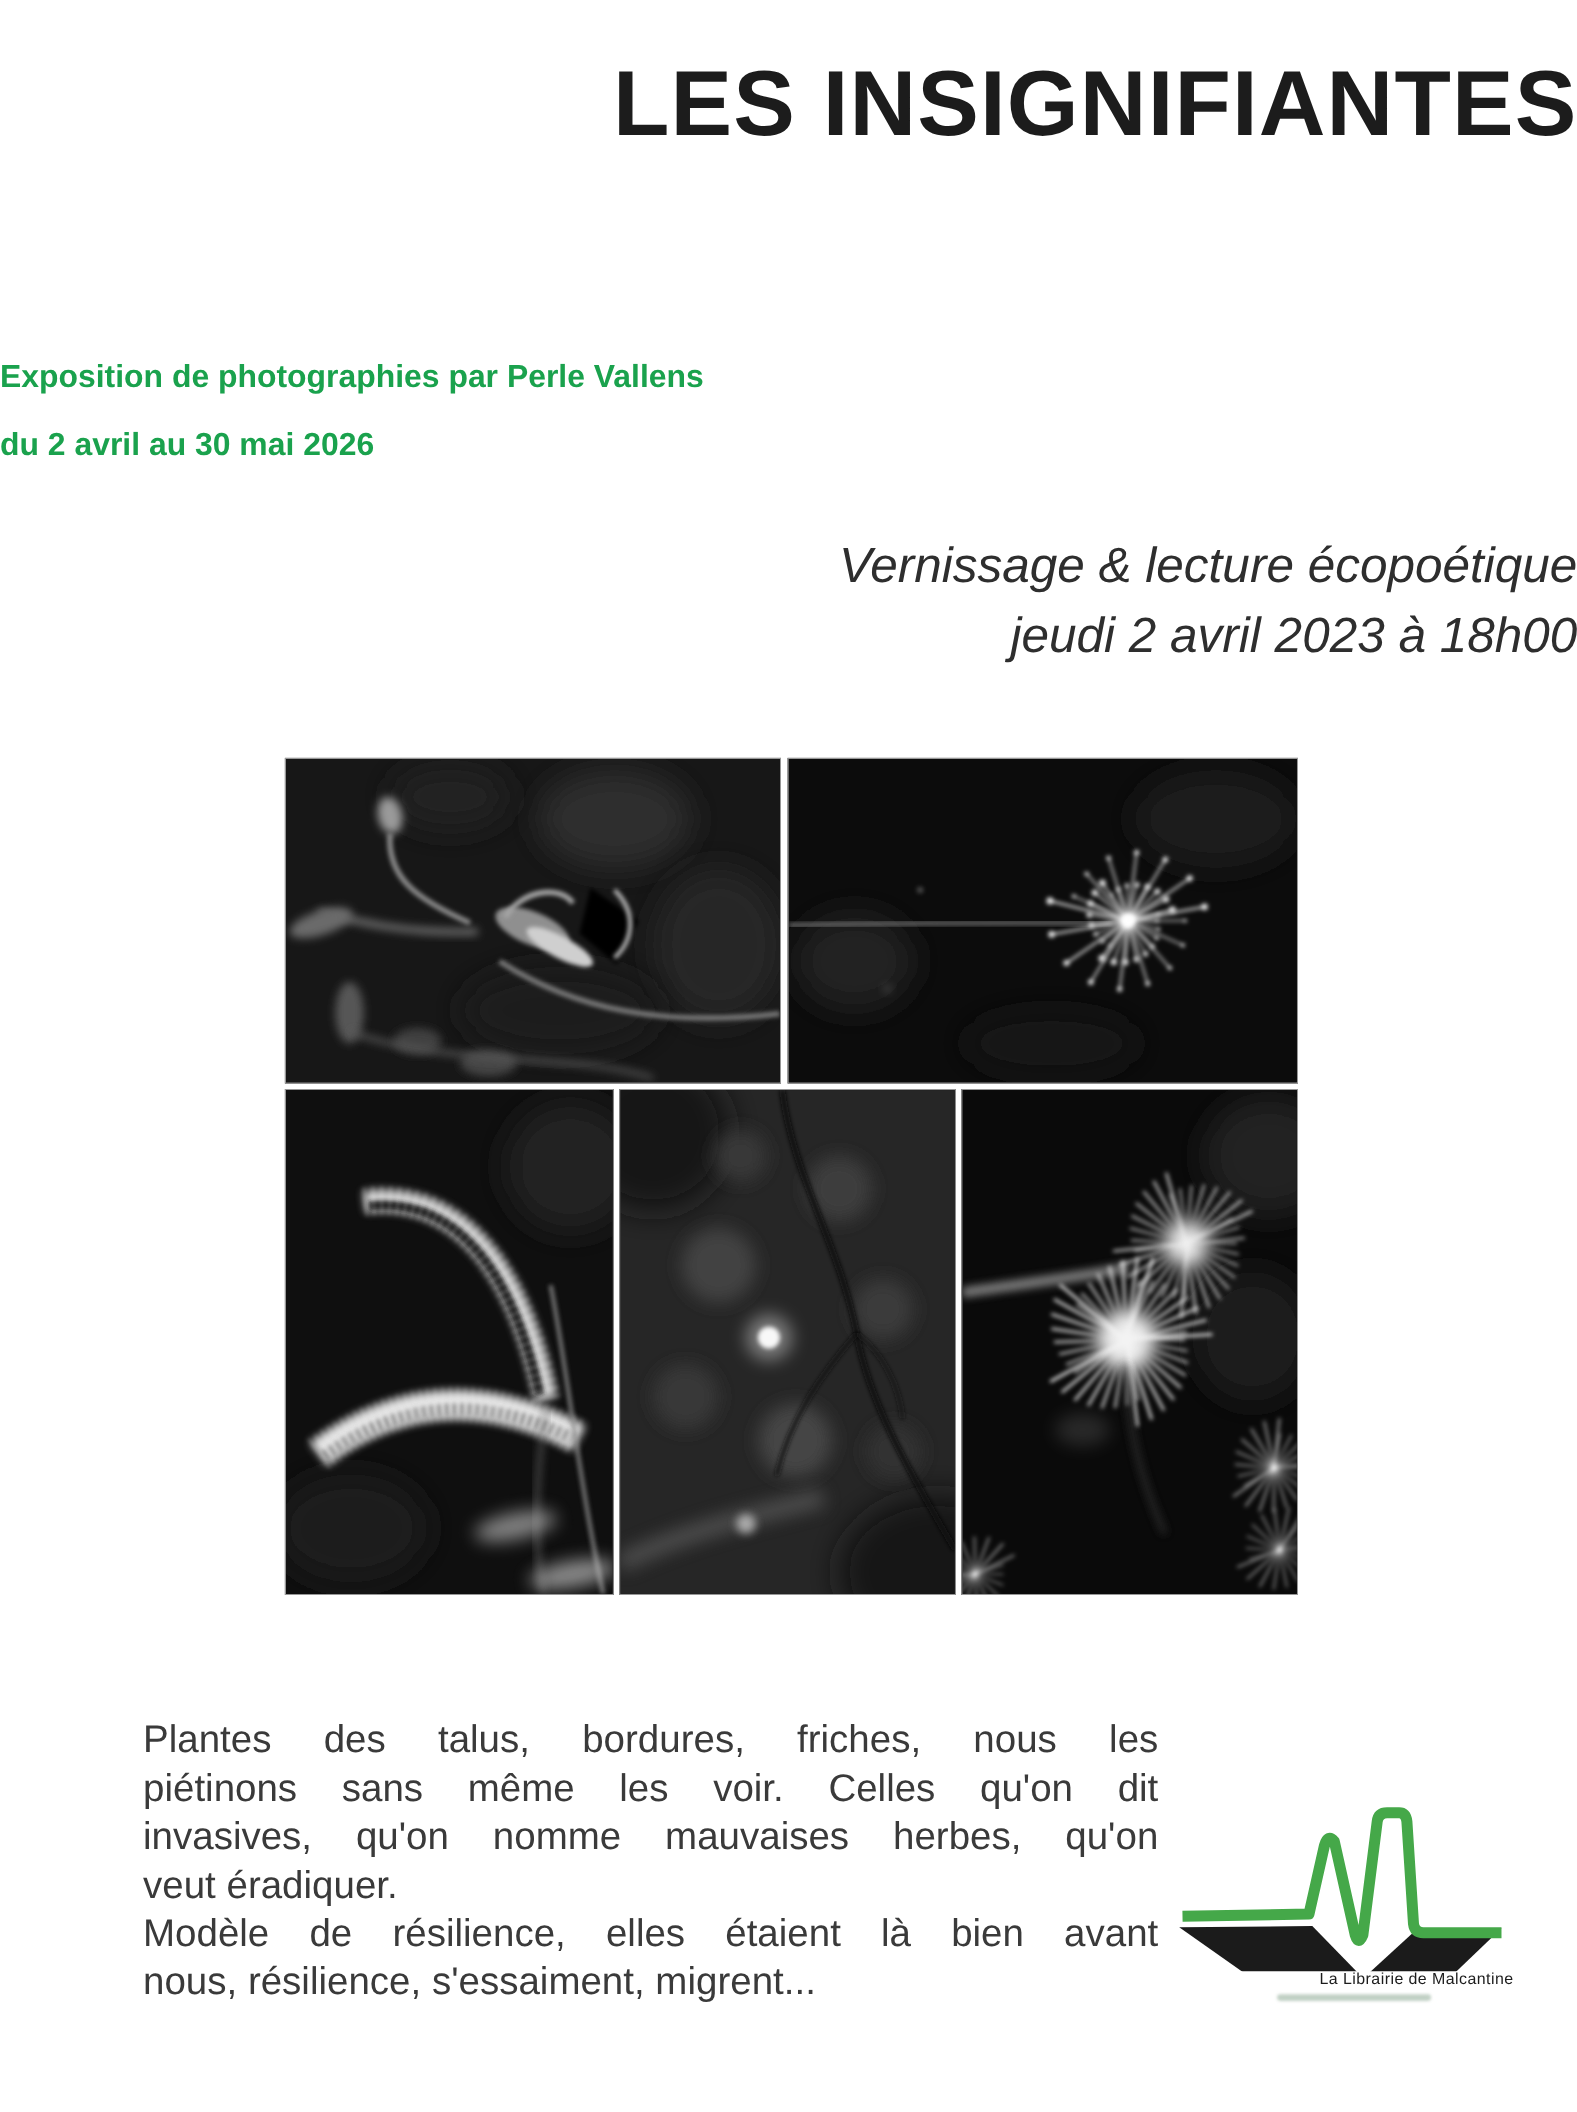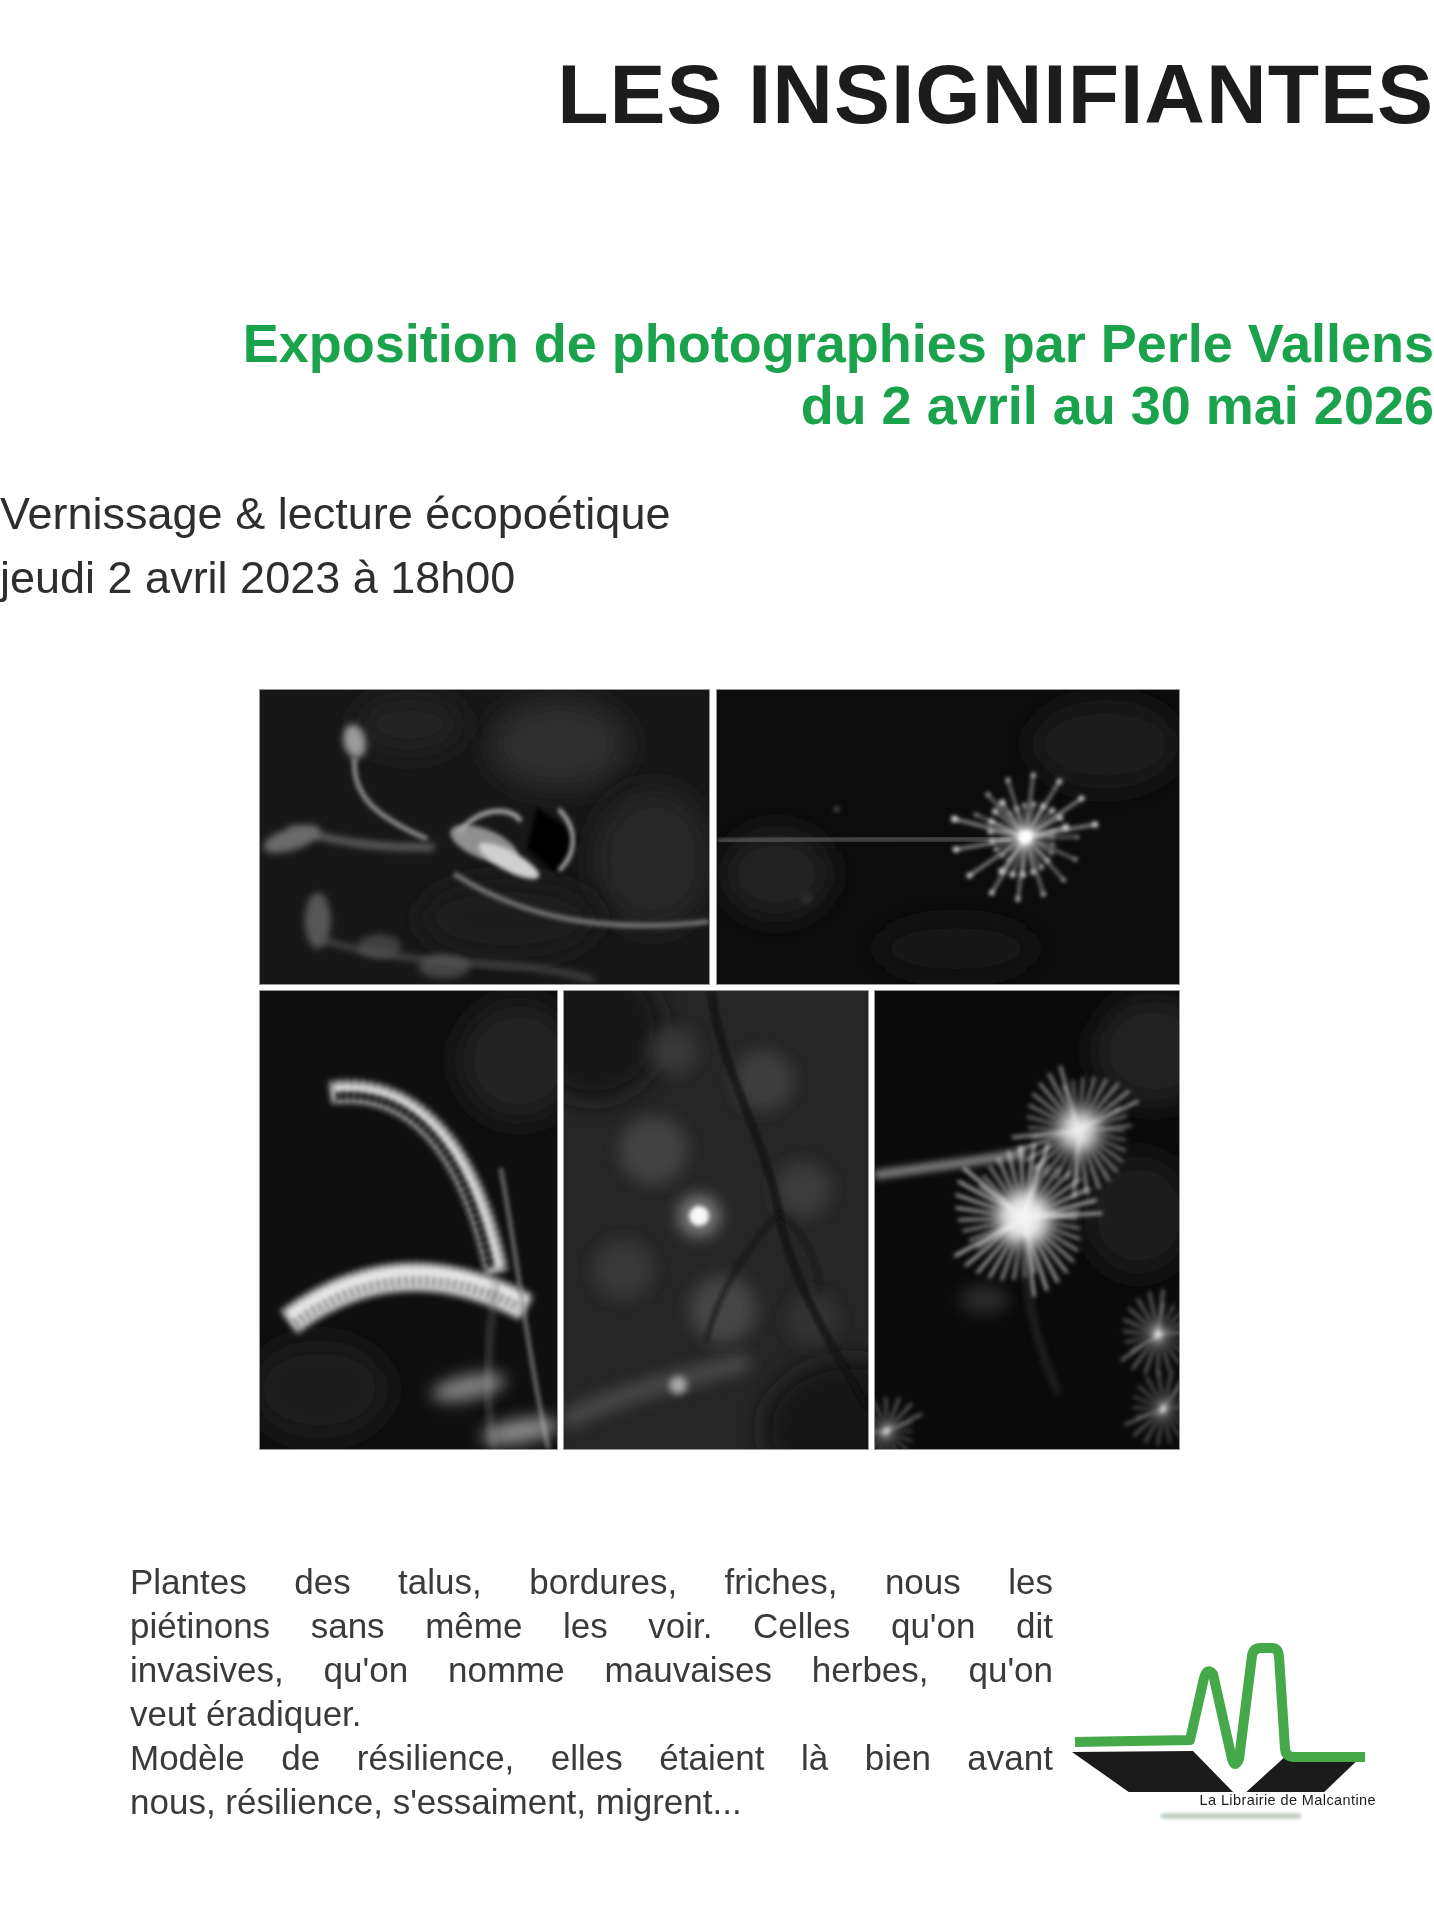--- a/index.html
+++ b/index.html
@@ -10,27 +10,28 @@
     font-family:"Liberation Sans", sans-serif;
     overflow:hidden;
   }
   .page-title{
     position:absolute;left:0;top:52px;width:100%;
     text-align:right;font-weight:bold;font-size:84px;line-height:1;
     color:#1c1c1c;letter-spacing:1px;white-space:nowrap;
   }
   .green-block{
     position:absolute;left:0;top:312px;width:100%;
-    text-align:right;font-weight:bold;font-size:54px;line-height:62px;
+    text-align:left;font-weight:bold;font-size:29px;line-height:62px;
     color:var(--green,#1aa24d);
   }
   .event-block{
     position:absolute;left:0;top:482px;width:100%;
-    text-align:left;font-size:45px;line-height:64px;
+    text-align:right;font-size:45px;line-height:64px;
     color:#2e2e2e;
+    font-style:italic;
   }
   .photo-grid{
     position:absolute;left:259px;top:689px;width:921px;height:761px;
   }
   .cell{
     position:absolute;background:#101010;border:1px solid #979797;
     box-sizing:border-box;overflow:hidden;
   }
   .cell svg{display:block;width:100%;height:100%;}
   .c-tl{left:0;top:0;width:451px;height:296px;}

